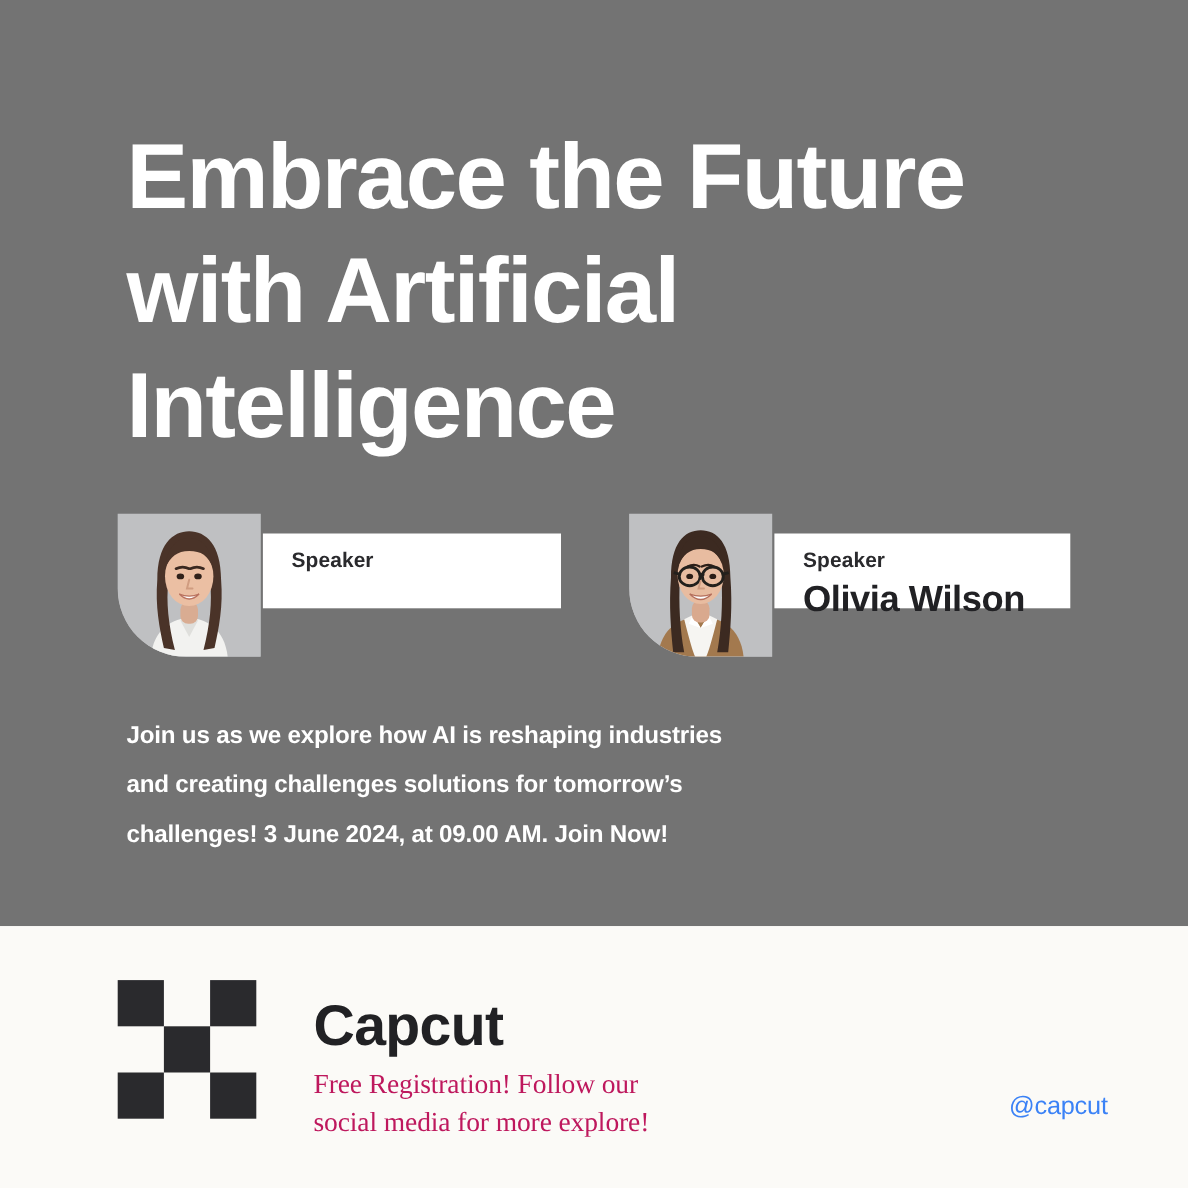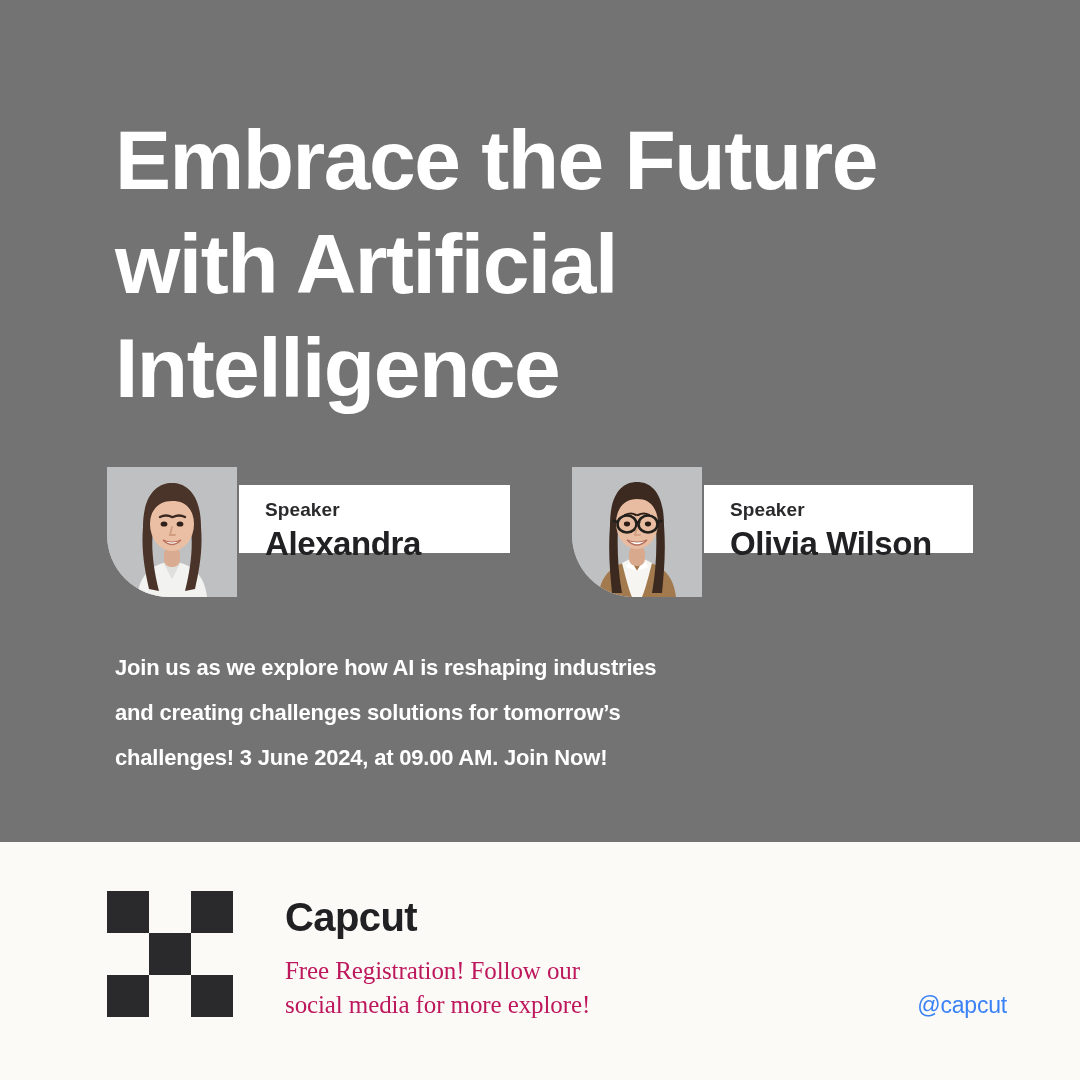--- a/index.html
+++ b/index.html
@@ -121,25 +121,26 @@
   }
   .logo-cell { background:transparent; }
   .logo-cell.on { background:#2A2A2D; }
 
   .brand-block {
     position:absolute;
     left:285px; top:893px;
     width:470px;
   }
   .brand-name {
-    font-size:40px;
+    font-size:52px;
     font-weight:700;
     color:#212124;
     letter-spacing:-0.6px;
     line-height:48px;
+    margin-top:16px;
   }
   .brand-tagline {
     margin-top:13px;
     font-size:25px;
     font-weight:400;
     color:#be185d;
     line-height:34px;
     letter-spacing:-0.1px;
     font-family:Liberation Serif, serif;
   }
@@ -167,21 +168,20 @@
       <span class="hl-line">Embrace the Future</span>
       <span class="hl-line">with Artificial</span>
       <span class="hl-line">Intelligence</span>
     </h1>
 
     <div class="speakers">
 
       <div class="speaker-card one">
         <div class="speaker-label">
           <div class="speaker-role">Speaker</div>
-          <div class="speaker-name">Alexandra</div>
         </div>
         <div class="speaker-photo">
           <svg viewBox="0 0 130 130" xmlns="http://www.w3.org/2000/svg">
             <rect x="0" y="0" width="130" height="130" fill="#BFC0C2"></rect>
 
             <path d="M30 130 C33 104 50 95 65 95 C80 95 97 104 100 130 Z" fill="#F2F2F0"></path>
             <path d="M57 97 L65 112 L73 97 L68 94 L62 94 Z" fill="#DFDFDC"></path>
 
             <rect x="57" y="80" width="16" height="20" rx="7" fill="#D9AC92"></rect>
 

